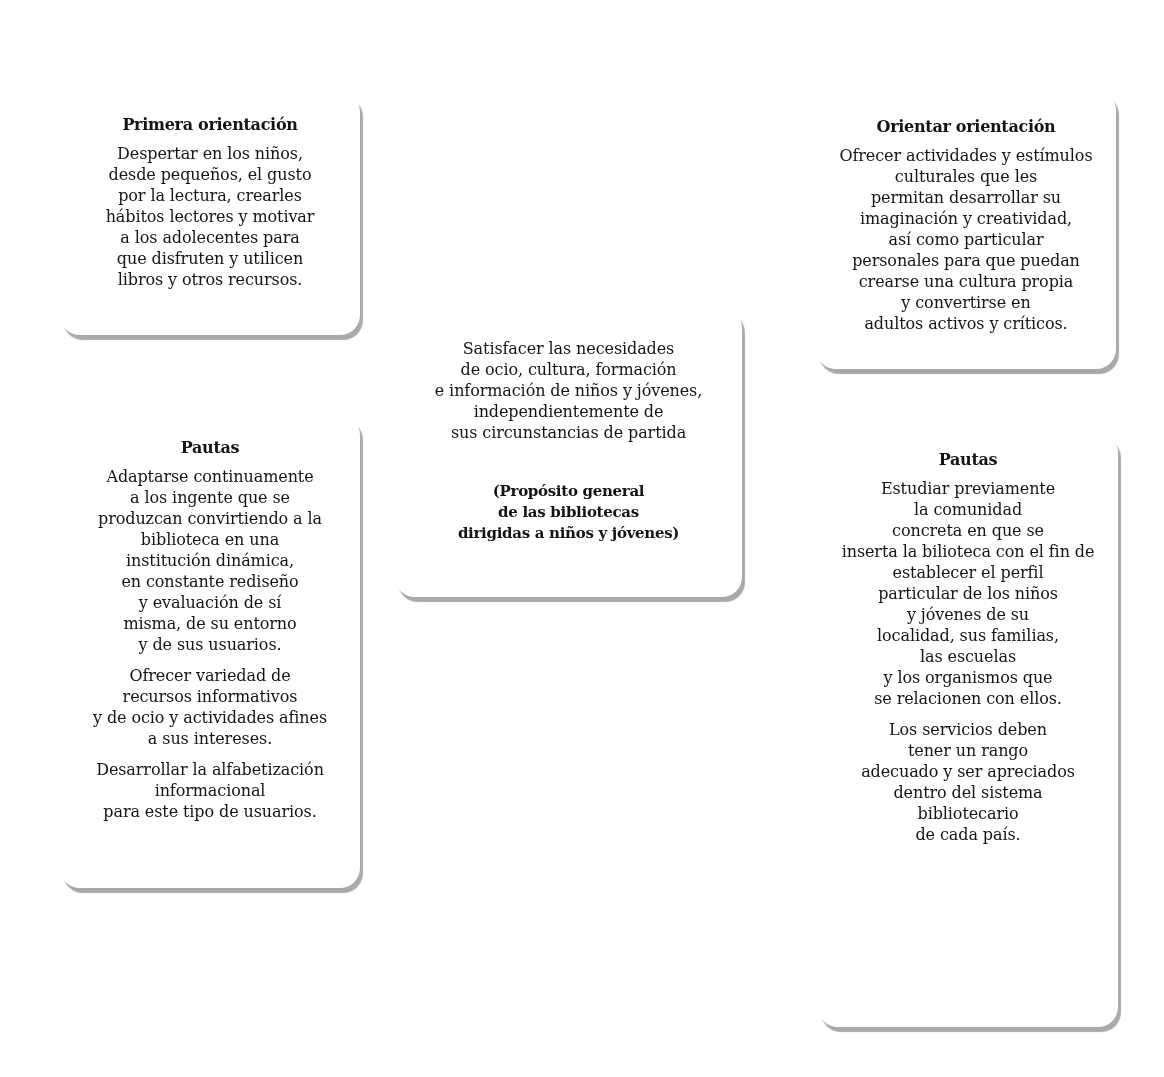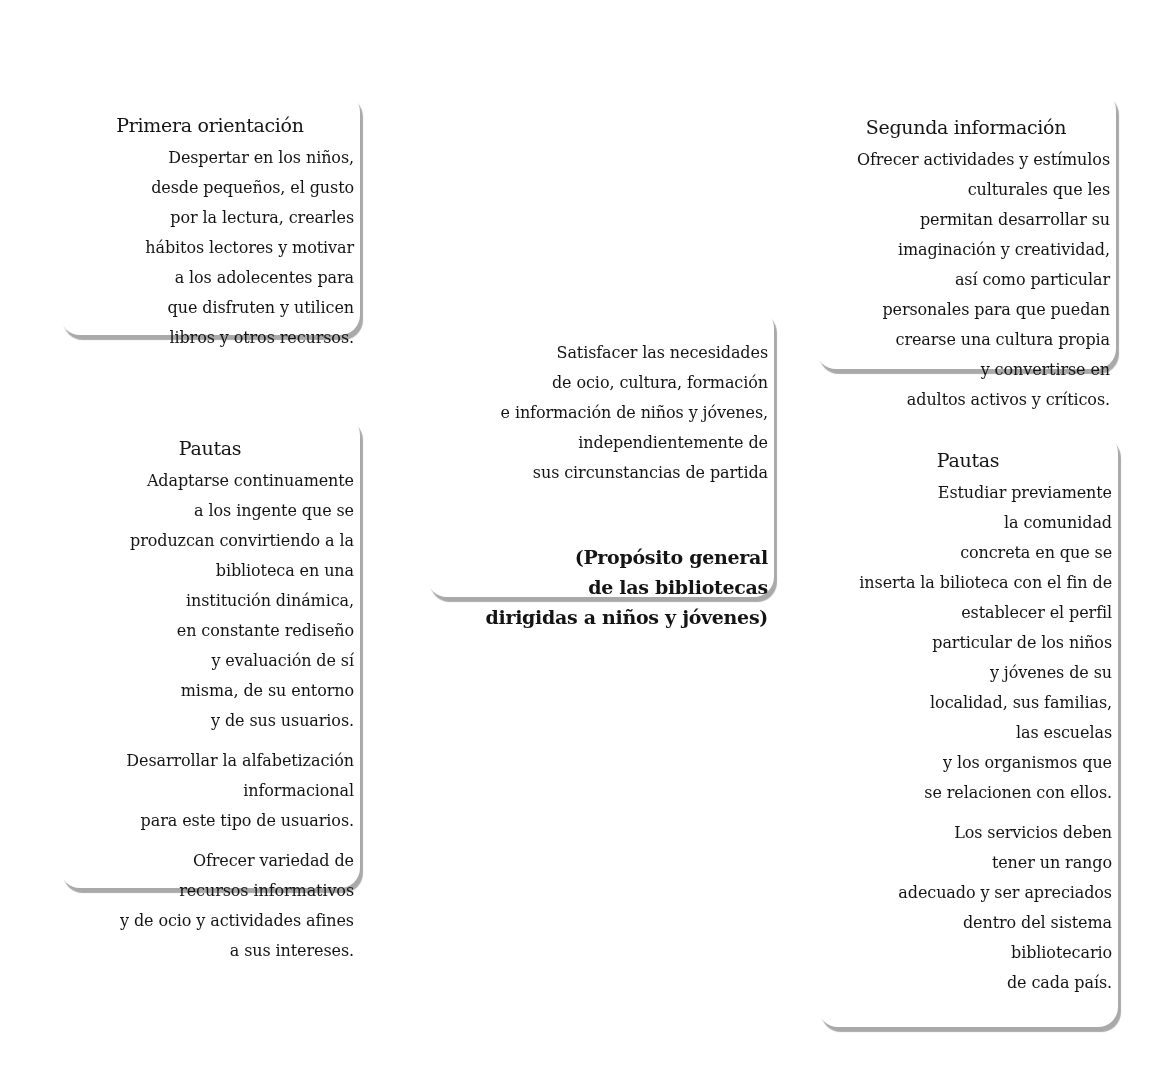--- a/index.html
+++ b/index.html
@@ -14,64 +14,63 @@
   .node{
     position:absolute;
     background:var(--node_fill,#ffffff);
     border-radius:20px;
     box-shadow:3px 5px 1px var(--shadow_color,#a9a9a9);
     box-sizing:border-box;
     text-align:center;
     padding:22px 6px 10px 6px;
   }
   .node-title{
-    font-size:19px;
-    font-weight:400;
+    font-size:16px;
+    font-weight:700;
     letter-spacing:-0.3px;
     line-height:22px;
     margin:0 0 7px 0;
   }
   .par{
     font-size:16px;
-    line-height:30px;
+    line-height:21px;
     letter-spacing:-0.1px;
     white-space:pre-line;
     margin:0 0 10px 0;
-    text-align:right;
   }
   .par.condensed{
     font-weight:700;
-    font-size:19px;
+    font-size:15px;
     letter-spacing:-0.3px;
-    margin-top:54px;
+    margin-top:38px;
   }
   .n-primera    {left:60px;  top:92px;  width:300px; height:243px;}
   .n-segunda    {left:816px; top:90px;  width:300px; height:279px; padding-top:26px;}
-  .n-proposito  {left:427px; top:308px; width:347px; height:289px; padding-top:30px;}
+  .n-proposito  {left:395px; top:308px; width:347px; height:289px; padding-top:30px;}
   .n-pautas-izq {left:60px;  top:415px; width:300px; height:473px;}
   .n-pautas-der {left:818px; top:433px; width:300px; height:594px; padding-top:16px;}
 </style>
 </head>
 <body>
 
 <div class="canvas">
 
   <div class="node n-primera">
     <div class="node-title">Primera orientación</div>
     <p class="par">Despertar en los niños,
 desde pequeños, el gusto
 por la lectura, crearles
 hábitos lectores y motivar
 a los adolecentes para
 que disfruten y utilicen
 libros y otros recursos.</p>
   </div>
 
   <div class="node n-segunda">
-    <div class="node-title">Segunda información</div>
+    <div class="node-title">Orientar orientación</div>
     <p class="par">Ofrecer actividades y estímulos
 culturales que les
 permitan desarrollar su
 imaginación y creatividad,
 así como particular
 personales para que puedan
 crearse una cultura propia
 y convertirse en
 adultos activos y críticos.</p>
   </div>
@@ -91,27 +90,27 @@
     <div class="node-title">Pautas</div>
     <p class="par">Adaptarse continuamente
 a los ingente que se
 produzcan convirtiendo a la
 biblioteca en una
 institución dinámica,
 en constante rediseño
 y evaluación de sí
 misma, de su entorno
 y de sus usuarios.</p>
-    <p class="par">Desarrollar la alfabetización
-informacional
-para este tipo de usuarios.</p>
     <p class="par">Ofrecer variedad de
 recursos informativos
 y de ocio y actividades afines
 a sus intereses.</p>
+    <p class="par">Desarrollar la alfabetización
+informacional
+para este tipo de usuarios.</p>
   </div>
 
   <div class="node n-pautas-der">
     <div class="node-title">Pautas</div>
     <p class="par">Estudiar previamente
 la comunidad
 concreta en que se
 inserta la bilioteca con el fin de
 establecer el perfil
 particular de los niños

